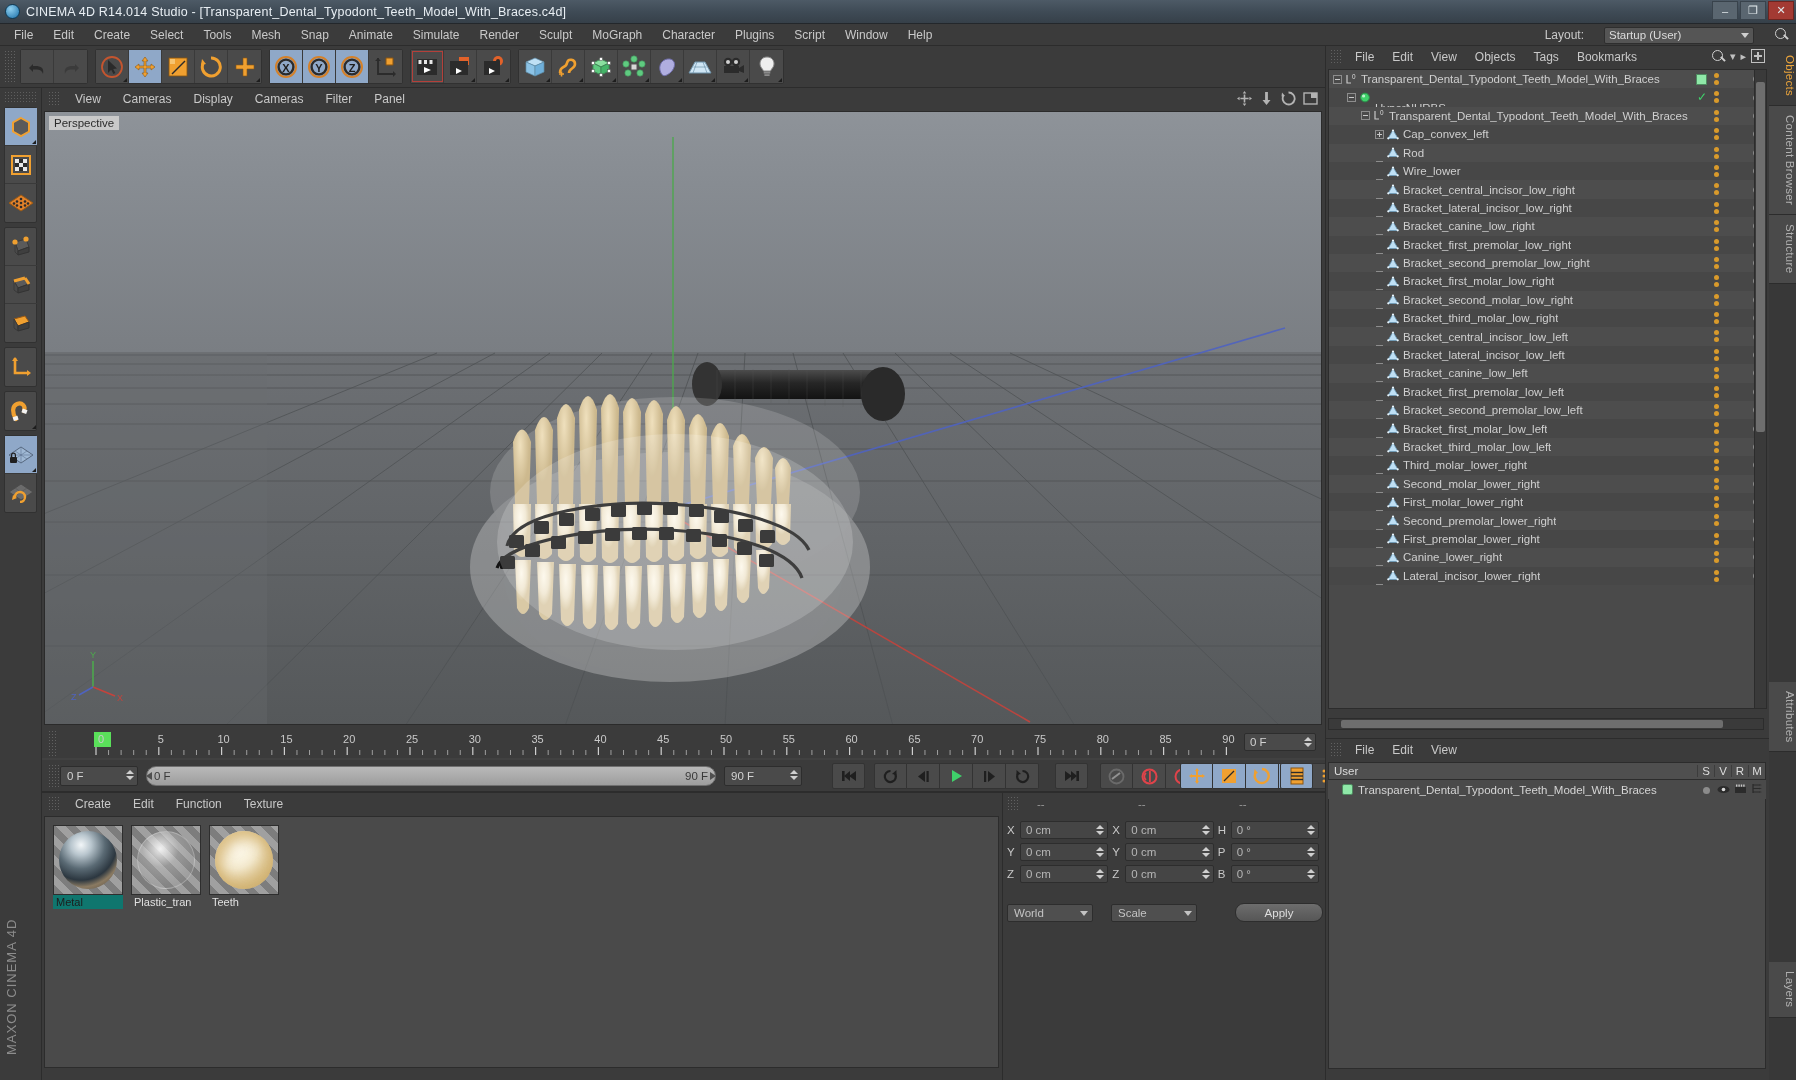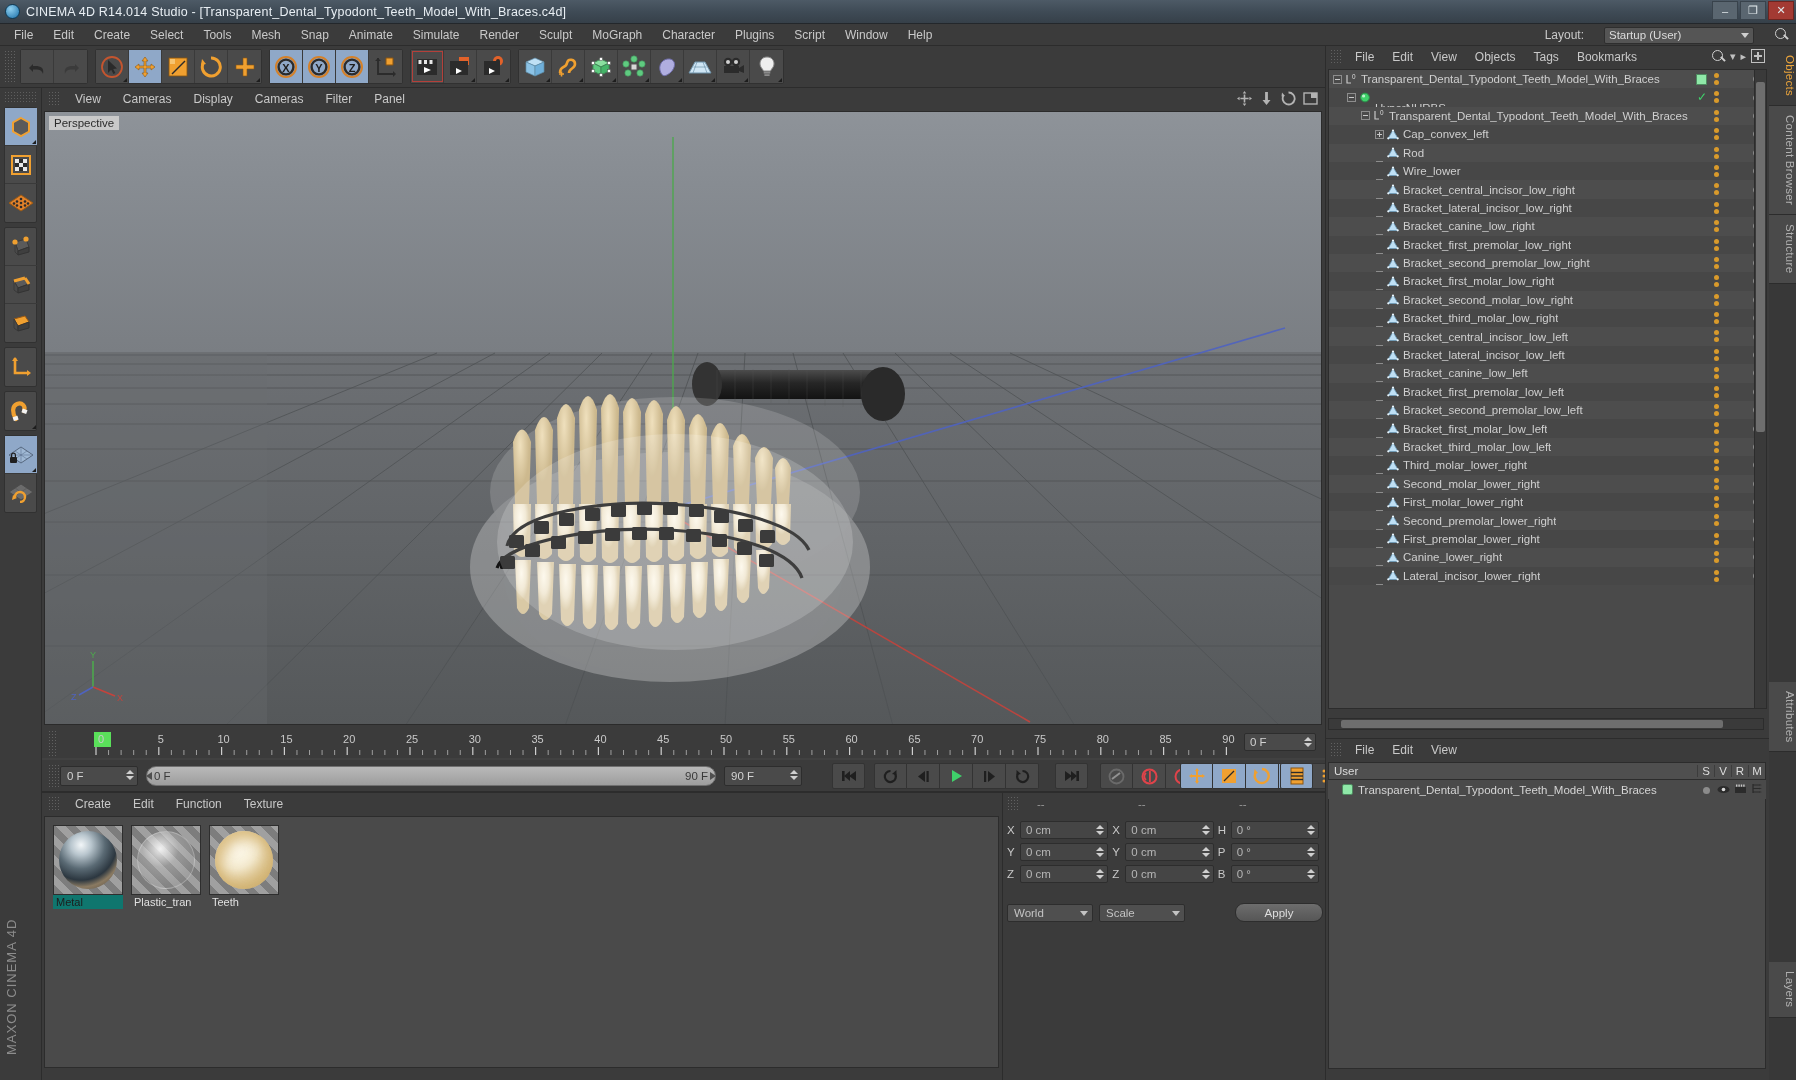--- a/index.html
+++ b/index.html
@@ -164,21 +164,21 @@
   .coordpanel{position:absolute;left:1002px;top:792px;width:324px;height:288px;background:#3b3b3b;border-left:1px solid #2c2c2c;border-top:1px solid #2c2c2c;}
   .cp-head{height:22px;display:flex;align-items:center;color:#9a9a9a;font-size:11.5px;}
   .cp-head span{flex:1;text-align:left;padding-left:14px;}
   .cp-grid{position:absolute;left:4px;top:26px;width:316px;}
   .cp-row{display:flex;align-items:center;height:21px;margin-bottom:1px;}
   .cp-lab{width:13px;font-size:11.5px;color:#c8c8c8;text-align:left;}
   .cp-in{
     flex:1;height:18px;background:#454545;border:1px solid #2d2d2d;border-radius:2px;
     font-size:11.5px;color:#b6b6b6;line-height:17px;padding-left:5px;position:relative;margin-right:4px;
   }
-  .cp-foot{position:absolute;left:4px;top:110px;width:316px;display:flex;align-items:center;gap:6px;}
+  .cp-foot{position:absolute;left:4px;top:110px;width:316px;display:flex;align-items:center;gap:18px;}
   .cp-sel{width:86px;height:18px;background:#4f4f4f;border:1px solid #2d2d2d;border-radius:2px;
     font-size:11.5px;color:#c3c3c3;line-height:17px;padding-left:6px;position:relative;}
   .cp-sel .chev{position:absolute;right:4px;top:6px;border-left:4px solid transparent;border-right:4px solid transparent;border-top:5px solid #c3c3c3;}
   .cp-apply{margin-left:auto;width:88px;height:19px;border-radius:9px;
     background:linear-gradient(180deg,#6d6d6d,#565656);border:1px solid #2d2d2d;
     font-size:11.5px;color:#dedede;text-align:center;line-height:18px;}
 
   
   .objpanel{position:absolute;left:1326px;top:46px;width:443px;height:692px;background:#3b3b3b;}
   .om-bar{height:22px;display:flex;align-items:center;background:#3b3b3b;}

